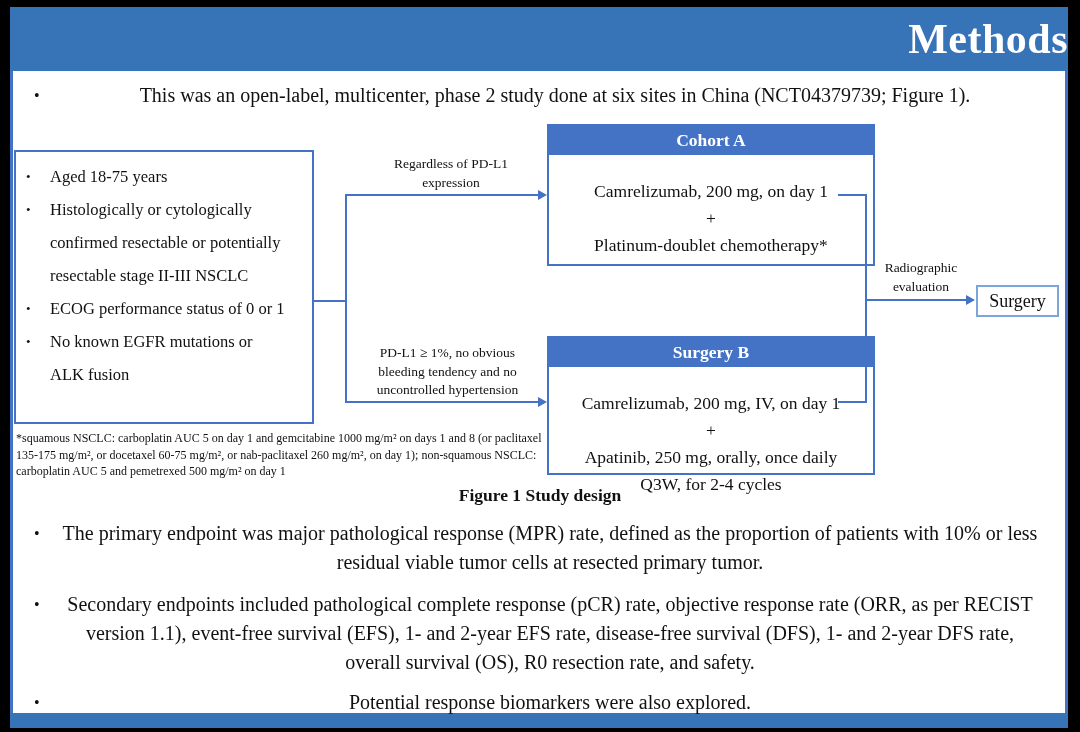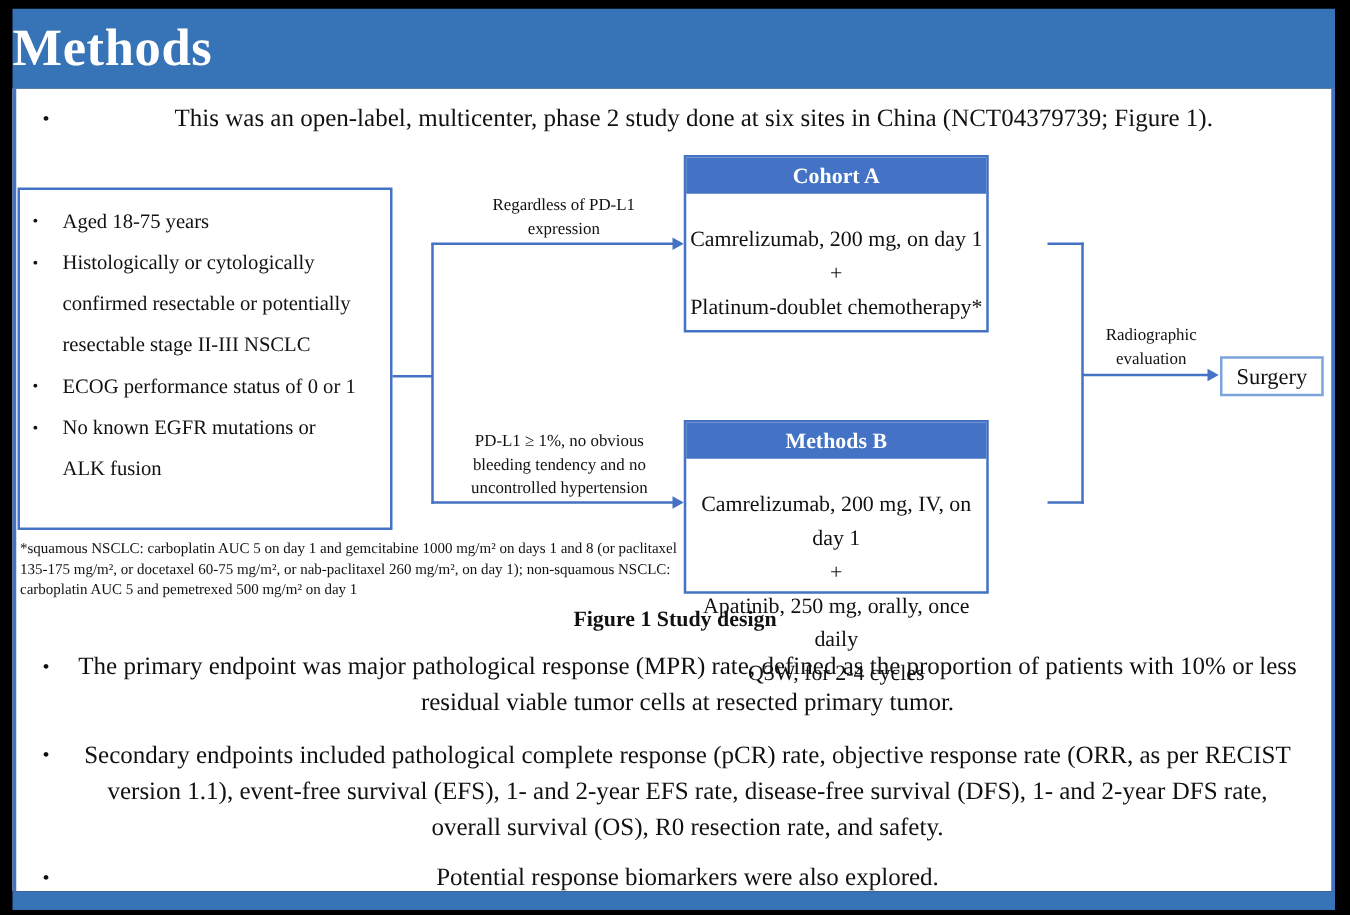--- a/index.html
+++ b/index.html
@@ -10,21 +10,21 @@
     font-family:"Liberation Serif","DejaVu Serif",serif;
     color:#111;
     overflow:hidden;
   }
   .abs { position:absolute; }
 
   
   .titlebar {
     left:10px; top:7px; width:1058px; height:64px;
     background:#3773B7;
-    display:flex; align-items:center; justify-content:flex-start;
+    display:flex; align-items:center; justify-content:flex-end;
   }
   .title-text { color:#fff; font-weight:bold; font-size:42px; letter-spacing:0.5px; }
   .content {
     left:10px; top:71px; width:1058px; height:642px;
     background:#fff;
     border-left:3px solid #4472C4; border-right:3px solid #4472C4;
   }
   .bottombar { left:10px; top:713px; width:1058px; height:15px; background:#3773B7; }
 
   
@@ -38,21 +38,21 @@
     height:28px; background:#4472C4; color:#fff;
     font-weight:bold; font-size:16.5px; line-height:28px;
     padding-left:8px; white-space:pre;
   }
   .elig-body { padding:8px 6px 0 10px; }
   .eitem { display:flex; font-size:16.5px; line-height:33px; }
   .edot { width:24px; flex:none; font-size:13px; }
   .etext { flex:1; white-space:pre-line; }
 
   
-  .cohort-box { width:244px; border:2px solid #4472C4; background:#fff; }
+  .cohort-box { width:328px; border:2px solid #4472C4; background:#fff; }
   .cohort-a { left:547px; top:124px; height:142px; }
   .cohort-b { left:547px; top:336px; height:139px; }
   .cohort-header {
     height:29px; background:#4472C4; color:#fff; text-align:center;
     font-weight:bold; font-size:17.5px; line-height:29px;
   }
   .cohort-body { padding-top:3px; text-align:center; font-size:17.5px;margin-top:20px; }
   .cohort-line { line-height:27px; }
 
   
@@ -128,21 +128,21 @@
 <div class="abs cohort-box cohort-a">
   <div class="cohort-header">Cohort A</div>
   <div class="cohort-body">
     <div class="cohort-line">Camrelizumab, 200 mg, on day 1</div>
     <div class="cohort-line">+</div>
     <div class="cohort-line">Platinum-doublet chemotherapy*</div>
   </div>
 </div>
 
 <div class="abs cohort-box cohort-b">
-  <div class="cohort-header">Methods B</div>
+  <div class="cohort-header">Surgery B</div>
   <div class="cohort-body" style="line-height:26.5px;">
     <div class="cohort-line">Camrelizumab, 200 mg, IV, on day 1</div>
     <div class="cohort-line">+</div>
     <div class="cohort-line">Apatinib, 250 mg, orally, once daily</div>
     <div class="cohort-line">Q3W, for 2-4 cycles</div>
   </div>
 </div>
 
 <div class="abs surgery-box">
   <span>Surgery</span>

